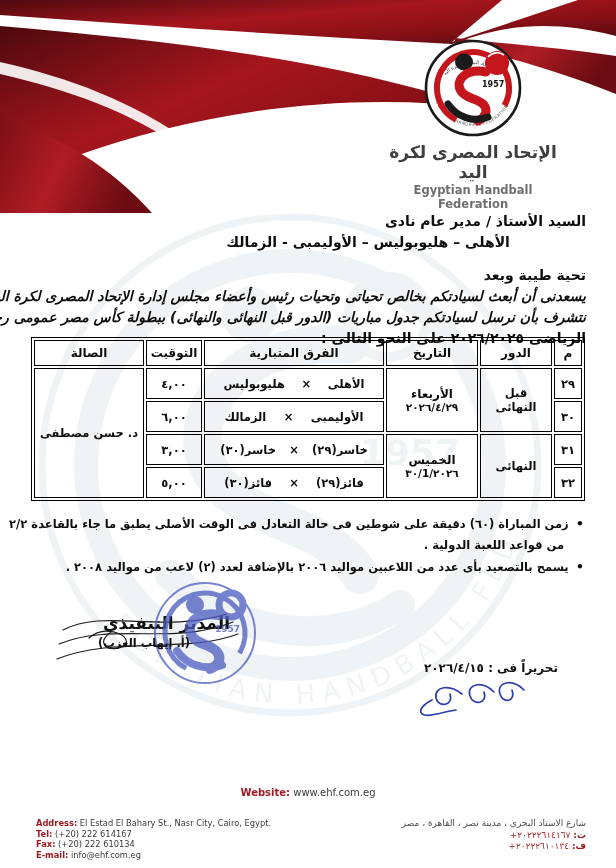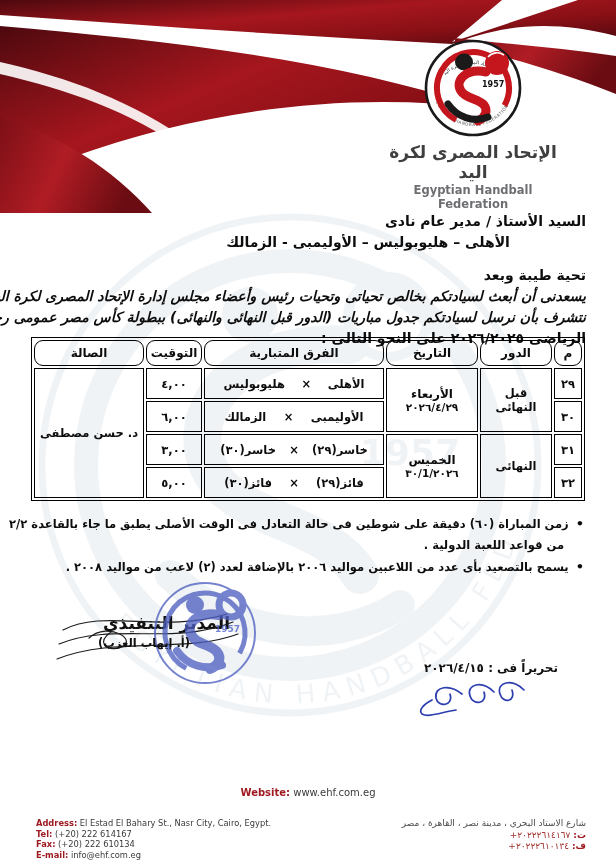--- a/index.html
+++ b/index.html
@@ -25,21 +25,21 @@
   .l-addressee { white-space:nowrap; }
   .l-clubs { text-align:center; padding-left:120px; }
   .l-salutation { margin-top:12px; }
   .l-para { white-space:nowrap;font-style:italic; }
   .l-para3 { white-space:nowrap; }
   
   .sched { position:absolute; top:337px; left:31px; width:554px; direction:rtl;
            border-collapse:separate; border-spacing:2px; border:1.6px solid #000; }
   .sched th, .sched td { border:1.3px solid #000; font-weight:bold; text-align:center;
            vertical-align:middle; font-size:11.5px; padding:1px 2px; background:transparent; color:#0d0d0d; }
-  .sched th { height:26px; font-size:12px;border-radius:9px; }
+  .sched th { height:26px; font-size:12px; }
   .sched td { height:31px; }
   .teams { display:flex; justify-content:space-evenly; align-items:center; }
   .date-day { display:block; font-size:12px; }
   .date-num { display:block; font-size:10.5px; letter-spacing:0.5px; }
   
   .notes { position:absolute; top:513px; right:32px; left:30px; direction:rtl; text-align:right;
            font-weight:bold; font-size:11.5px; line-height:21px; color:#0d0d0d; }
   .note-row { white-space:nowrap; }
   .bullet { display:inline-block; margin-left:7px; font-size:13px; }
   .note-cont { padding-right:20px; }

